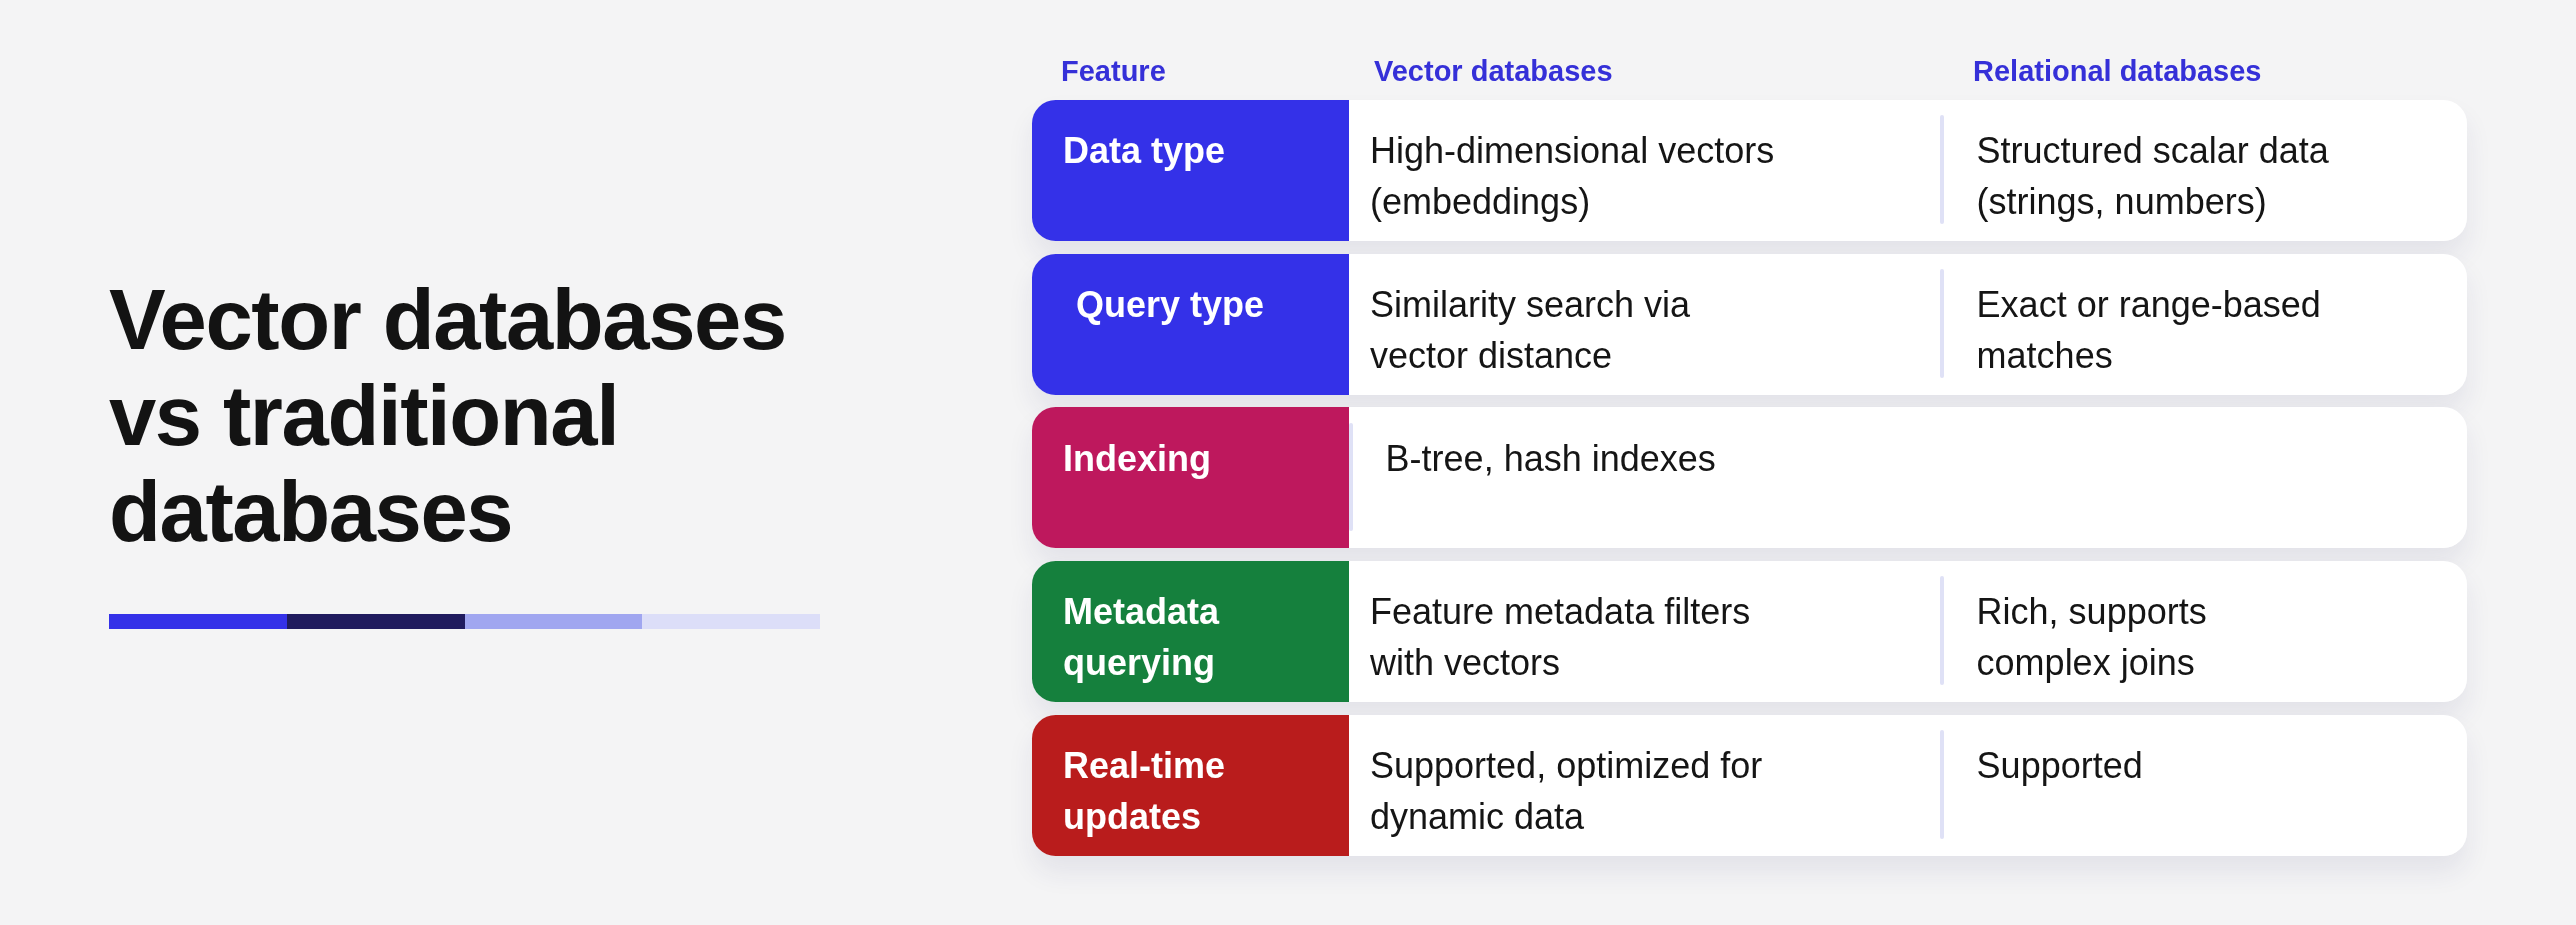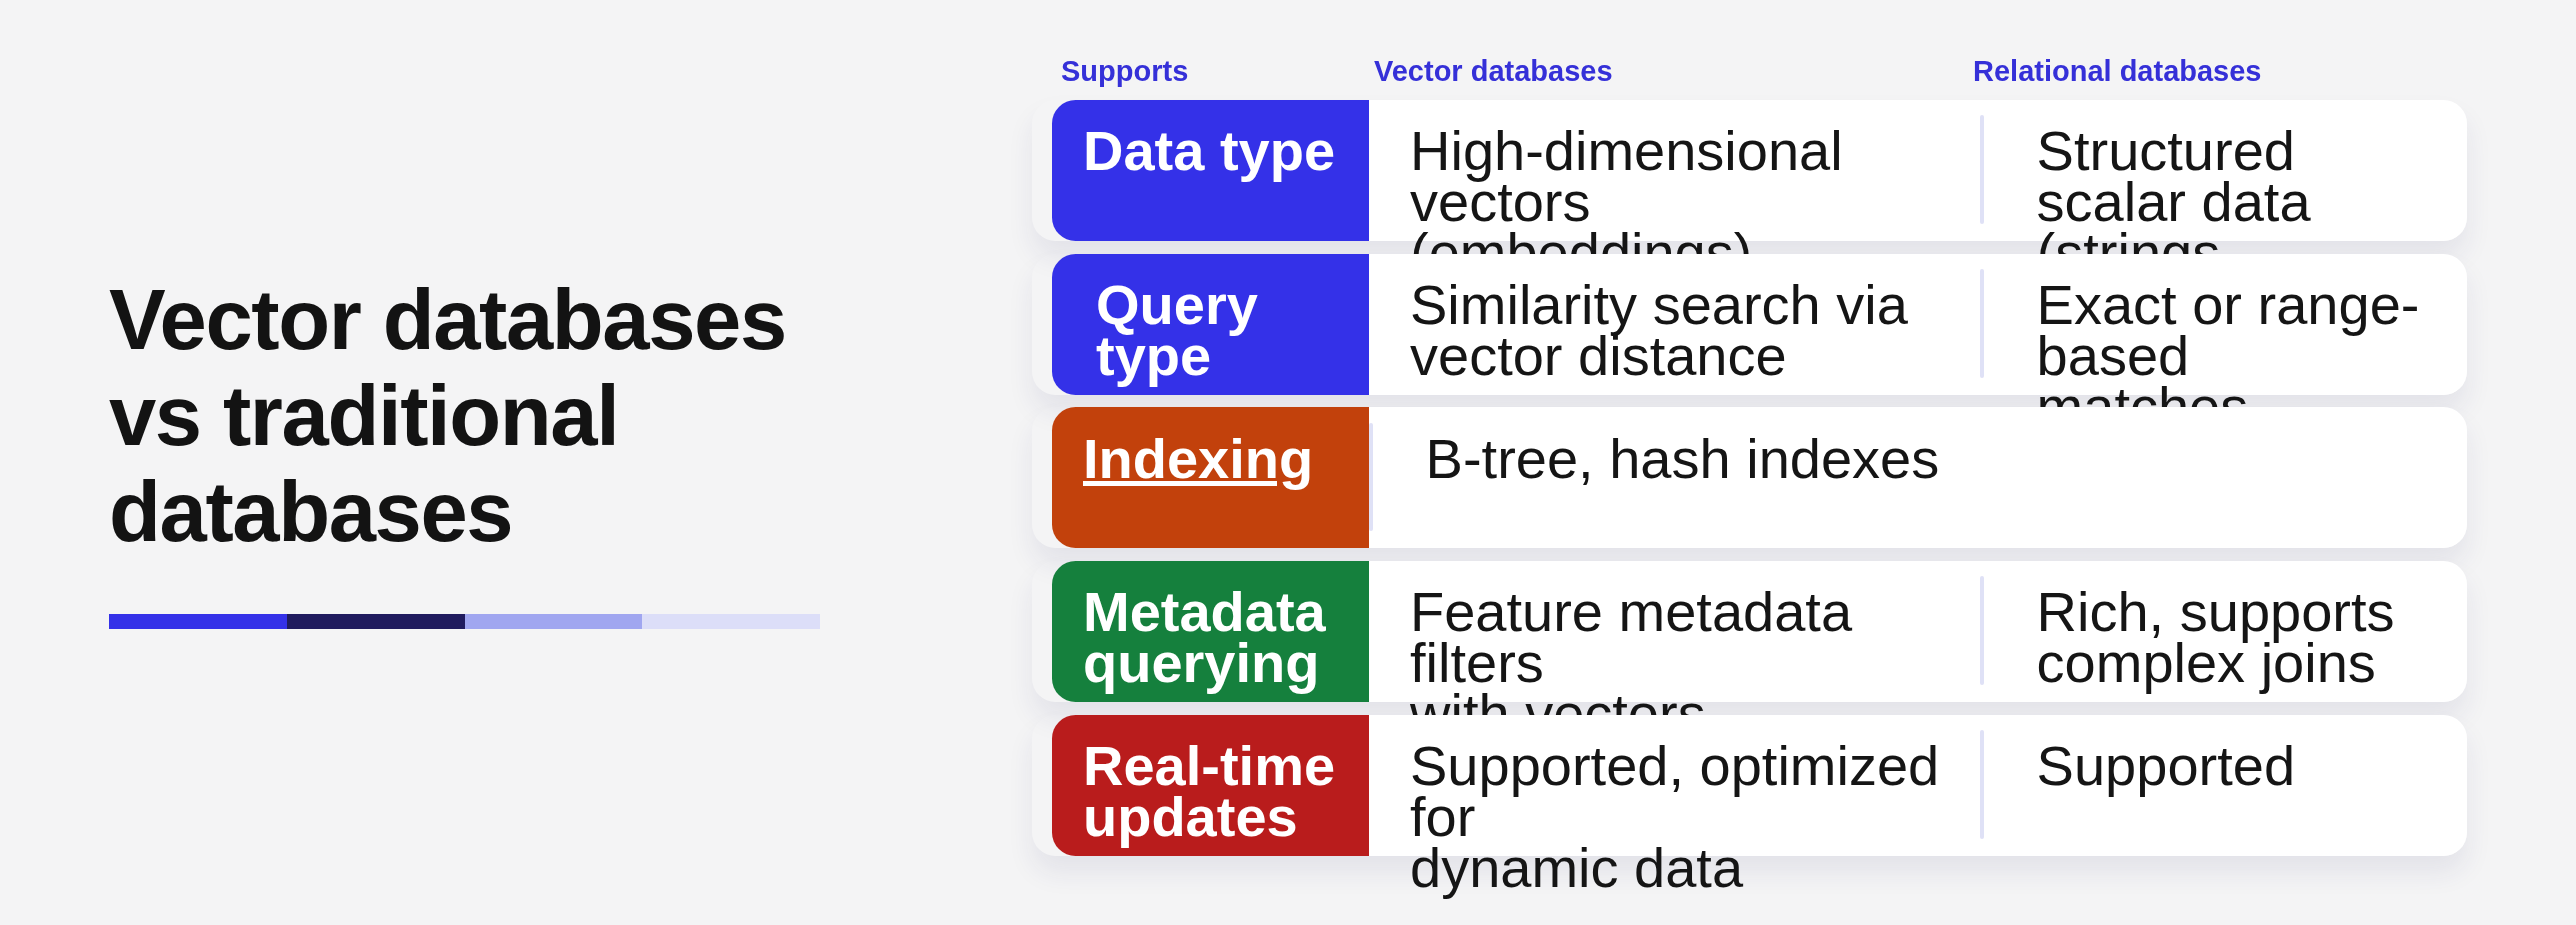--- a/index.html
+++ b/index.html
@@ -58,24 +58,23 @@
 
   .row {
     display: flex;
     height: 141px;
     margin-bottom: 12.7px;
     border-radius: 23.6px;
     box-shadow: 0 16.3px 27px rgba(35, 35, 100, 0.08);
   }
   .cell {
     box-sizing: border-box;
-    font-size: 56px;
+    font-size: 36px;
     line-height: 51px;
     white-space: pre-line;
-    margin-left: 20px;
   }
   .cell.label {
     width: 317px;
     flex: 0 0 317px;
     border-radius: 23.6px 0 0 23.6px;
     color: #ffffff;
     font-weight: 700;
     padding: 25.4px 16.3px 0 31px;
   }
   .card {
@@ -116,21 +115,21 @@
       <span class="seg" style="background-color: rgb(52, 49, 232);"></span>
       <span class="seg" style="background-color: rgb(32, 27, 94);"></span>
       <span class="seg" style="background-color: rgb(160, 166, 240);"></span>
       <span class="seg" style="background-color: rgb(220, 222, 248);"></span>
     </div>
   </div>
 
   <div class="table">
 
     <div class="thead" style="color: rgb(53, 48, 216);">
-      <span class="th th-feature">Supports</span>
+      <span class="th th-feature">Feature</span>
       <span class="th th-vector">Vector databases</span>
       <span class="th th-relational">Relational databases</span>
     </div>
 
     <div class="row">
       <div class="cell label" style="background-color: rgb(52, 49, 232);">Data type</div>
       <div class="card">
         <div class="cell vector">High-dimensional vectors
 (embeddings)</div>
         <div class="divider"></div>
@@ -144,21 +143,21 @@
       <div class="card">
         <div class="cell vector">Similarity search via
 vector distance</div>
         <div class="divider"></div>
         <div class="cell relational">Exact or range-based
 matches</div>
       </div>
     </div>
 
     <div class="row">
-      <div class="cell label" style="background-color: #c2410c; text-decoration: underline;">Indexing</div>
+      <div class="cell label" style="background-color: #be185d;">Indexing</div>
       <div class="card">
         <div class="divider"></div>
         <div class="cell relational">B-tree, hash indexes</div>
       </div>
     </div>
 
     <div class="row">
       <div class="cell label" style="background-color: #15803d;">Metadata
 querying</div>
       <div class="card">

